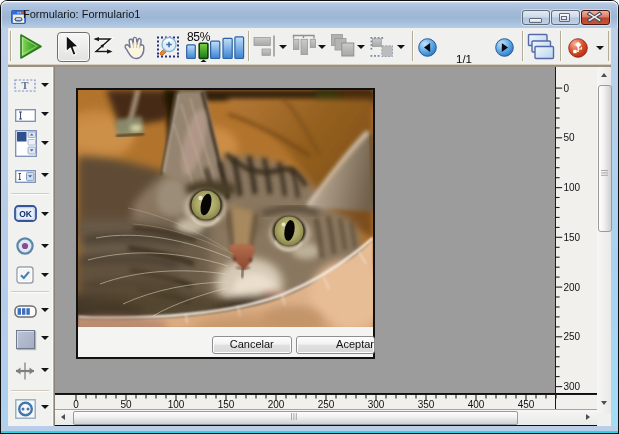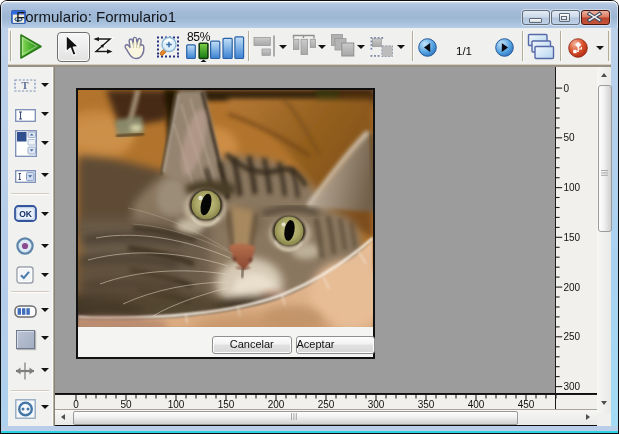--- a/index.html
+++ b/index.html
@@ -26,21 +26,21 @@
  <rect x="3.6" y="7.2" width="7.8" height="4.2" rx="2.1" fill="#2a5a82"></rect>
  <rect x="4.7" y="8.2" width="5.6" height="2" rx="1" fill="url(#igr)"></rect>
  <defs>
       <linearGradient id="igr" x1="0" y1="0" x2="0" y2="1">
         <stop offset="0" stop-color="#fff"></stop>
         <stop offset=".5" stop-color="#dde6f4"></stop>
         <stop offset="1" stop-color="#8aa8e0"></stop>
       </linearGradient>
     </defs>
 </svg>
-<div class="abs" style="left:16px;top:8px;font-size:15px;color:#14161a">Formulario: Formulario1</div>
+<div class="abs" style="left:23px;top:8px;font-size:11px;color:#14161a">Formulario: Formulario1</div>
 
 <div class="abs" style="left:521.5px;top:10.2px;width:26.5px;height:12.6px;border-radius:3px;border:1px solid #626d7c;background:linear-gradient(180deg,#e3ebf5 0%,#ccd9e9 48%,#b3c5dc 52%,#bfd2e8 100%);box-shadow:0 0 0 1px rgba(255,255,255,.45)"></div>
 <div class="abs" style="left:528.5px;top:17.5px;width:11px;height:3.4px;background:linear-gradient(180deg,#fdfdfd,#cfd4dc);border:0.8px solid #5f6a78;border-radius:1px"></div>
 <div class="abs" style="left:551px;top:10.2px;width:26.5px;height:12.6px;border-radius:3px;border:1px solid #626d7c;background:linear-gradient(180deg,#e3ebf5 0%,#ccd9e9 48%,#b3c5dc 52%,#bfd2e8 100%);box-shadow:0 0 0 1px rgba(255,255,255,.45)"></div>
 <div class="abs" style="left:558.5px;top:13px;width:9px;height:6.6px;background:linear-gradient(180deg,#fdfdfd,#cfd4dc);border:1px solid #5f6a78;border-radius:1px"></div>
 <div class="abs" style="left:560.5px;top:15.5px;width:4.5px;height:2.8px;background:#e8edf4;border:0.8px solid #5f6a78"></div>
 <div class="abs" style="left:580.7px;top:9.8px;width:27.5px;height:13.6px;border-radius:3px;border:1.4px solid #4b1810;background:linear-gradient(180deg,#efb2a2 0%,#dd7b62 46%,#bc4530 53%,#c55538 100%);box-shadow:0 0 0 1px rgba(255,255,255,.4)"></div>
 <svg class="abs" style="left:586px;top:10px" width="17" height="14" viewBox="0 0 17 14">
  <path d="M3.2 2 L8.5 5.6 L13.8 2 L15.6 4.2 L10.8 7 L15.6 9.8 L13.8 12 L8.5 8.4 L3.2 12 L1.4 9.8 L6.2 7 L1.4 4.2 Z" fill="#f2f2f2" stroke="#414c60" stroke-width="1.1" stroke-linejoin="round"></path>
 </svg>
@@ -176,21 +176,21 @@
  <defs>
       <radialGradient id="blc" cx=".35" cy=".3" r=".9">
         <stop offset="0" stop-color="#c4e4fa"></stop>
         <stop offset=".55" stop-color="#51a0e0"></stop>
         <stop offset="1" stop-color="#1c5eb0"></stop>
       </radialGradient>
     </defs>
  <circle cx="9.5" cy="9.5" r="8.8" fill="url(#blc)" stroke="#2a5a9a" stroke-width="1"></circle>
  <path d="M12.2 4.9 L6 9.5 L12.2 14.1 Z" fill="#0a0a14"></path>
 </svg>
-<div class="abs" style="left:456px;top:45px;font-size:11.5px;color:#0a0a0a">1/1</div>
+<div class="abs" style="left:456px;top:53px;font-size:11.5px;color:#0a0a0a">1/1</div>
 <svg class="abs" style="left:494.5px;top:37.5px" width="19" height="19" viewBox="0 0 19 19">
  <circle cx="9.5" cy="9.5" r="8.8" fill="url(#blc)" stroke="#2a5a9a" stroke-width="1"></circle>
  <path d="M6.8 4.9 L13 9.5 L6.8 14.1 Z" fill="#0a0a14"></path>
 </svg>
 <div class="vsep" style="left:521.5px"></div>
 <svg class="abs" style="left:527px;top:33px" width="28" height="27" viewBox="0 0 28 27">
  <defs>
       <linearGradient id="cwg" x1="0" y1="0" x2="1" y2="1">
         <stop offset="0" stop-color="#f2f8fe"></stop>
         <stop offset="1" stop-color="#b4d4ee"></stop>
@@ -447,21 +447,21 @@
  <path d="M204,205 L207,216"></path>
  <path d="M160,216 L162,227"></path>
  <path d="M108,224 L109,233"></path>
 </g>
 <ellipse cx="215" cy="228" rx="30" ry="12" fill="#b98c64" opacity=".7" filter="url(#b4)"></ellipse>
 <ellipse cx="185" cy="237" rx="70" ry="13" fill="#c49468" opacity=".8" filter="url(#b6)"></ellipse>
 <ellipse cx="25" cy="235" rx="65" ry="9" fill="#b0836c" opacity=".75" filter="url(#b3)"></ellipse>
 </svg>
 </div>
 <div class="abs" id="btncancel" style="left:211.5px;top:336px;width:78.5px;height:16px;border:1px solid #8e8f8f;border-radius:3px;background:linear-gradient(180deg,#fdfdfd,#f2f2f2 45%,#e0e0e0 50%,#d8d8d8);font-size:11px;color:#111;text-align:center;line-height:15px;box-shadow:inset 0 0 0 1px #fcfcfc">Cancelar</div>
-<div class="abs" id="btnok" style="left:295.5px;top:336px;width:77.5px;height:16px;border:1px solid #8e8f8f;border-radius:3px;background:linear-gradient(180deg,#fdfdfd,#f2f2f2 45%,#e0e0e0 50%,#d8d8d8);font-size:11px;color:#111;text-align:left;line-height:15px;box-shadow:inset 0 0 0 1px #fcfcfc">Aceptar</div>
+<div class="abs" id="btnok" style="left:295.5px;top:336px;width:77.5px;height:16px;border:1px solid #8e8f8f;border-radius:3px;background:linear-gradient(180deg,#fdfdfd,#f2f2f2 45%,#e0e0e0 50%,#d8d8d8);font-size:11px;color:#111;text-align:right;line-height:15px;box-shadow:inset 0 0 0 1px #fcfcfc">Aceptar</div>
 
 <div class="abs" style="left:555px;top:66.9px;width:1.3px;height:326.6px;background:#1a1a1a"></div>
 <div class="abs" id="vruler" style="left:556.3px;top:66.9px;width:40.7px;height:326.6px;background:#f1f0ec"></div>
 <div class="abs" style="left:55px;top:393.5px;width:543px;height:1.2px;background:#1a1a1a"></div>
 <div class="abs" id="hruler" style="left:55px;top:394.7px;width:543px;height:14px;background:#f1f0ec"></div>
 <div class="abs" style="left:555.3px;top:394.7px;width:1.2px;height:14px;background:#1a1a1a"></div>
 <div class="abs" style="left:55px;top:408.7px;width:543px;height:1px;background:#a8a39c"></div>
 <svg class="abs" style="left:556.3px;top:66.9px" width="41" height="327" viewBox="0 0 41 327">
 <g stroke="#222" stroke-width="1.1">
       <path d="M0 21.1 H6.2"></path>

